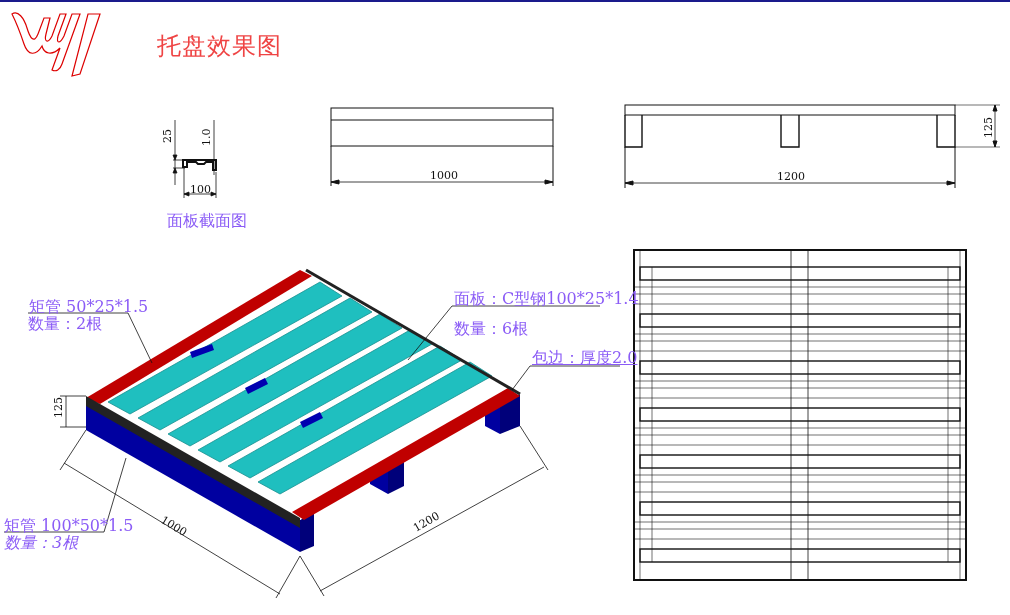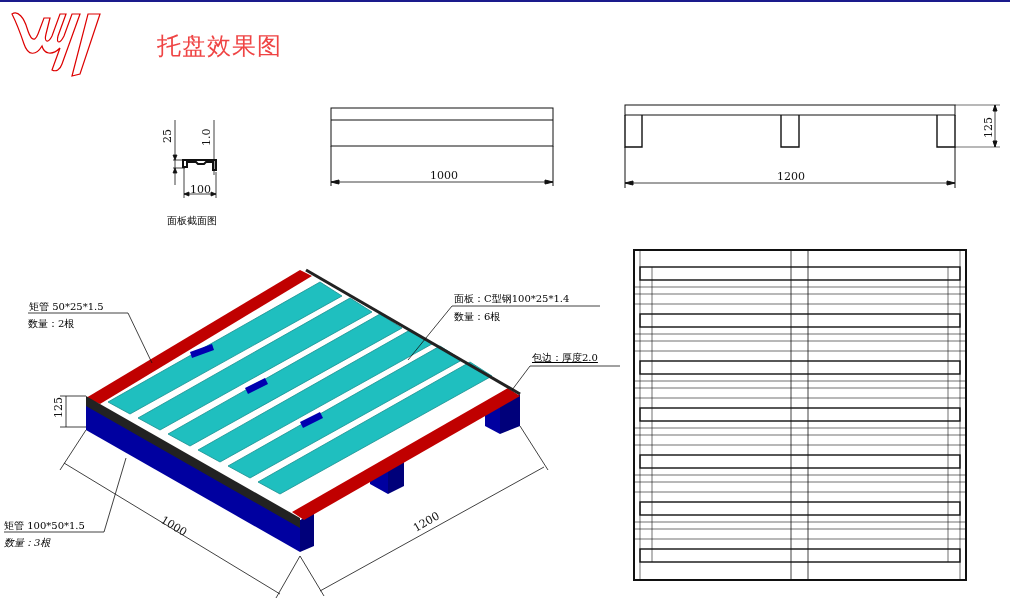--- a/index.html
+++ b/index.html
@@ -1,19 +1,19 @@
 <!DOCTYPE html>
 <html><head>
 <meta charset="utf-8">
 <style>
   html,body{margin:0;padding:0;background:#fff;}
   body{width:1010px;height:615px;position:relative;overflow:hidden;font-family:"DejaVu Serif","Liberation Serif",serif;}
   .topline{position:absolute;left:0;top:0;width:1010px;height:2px;background:#1a1a8c;}
   .title{position:absolute;left:157px;top:30px;font-size:24px;color:#ef4444;letter-spacing:1px;}
-  .lbl{position:absolute;font-size:10px;color:#000000;white-space:nowrap;line-height:17px;}
+  .lbl{position:absolute;font-size:16px;color:#8b5cf6;white-space:nowrap;line-height:17px;}
   svg{position:absolute;left:0;top:0;}
   svg text{font-family:"DejaVu Serif","Liberation Serif",serif;font-size:11px;fill:#111;}
 </style>
 </head>
 <body>
 
 <div class="topline"></div>
 
 <svg width="1010" height="615" viewBox="0 0 1010 615">
 
@@ -158,18 +158,18 @@
   </g>
 </svg>
 
 <div class="title">托盘效果图</div>
 <div class="lbl" style="left:167px;top:212px;">面板截面图</div>
 
 <div class="lbl" style="left:12px;top:298px;margin-left:17px;">矩管 50*25*1.5</div>
 <div class="lbl" style="left:28px;top:315px;">数量：2根</div>
 
 <div class="lbl" style="left:454px;top:290px;">面板：C型钢100*25*1.4</div>
-<div class="lbl" style="left:454px;top:308px;">数量：6根</div>
+<div class="lbl" style="left:454px;top:320px;">数量：6根</div>
 
 <div class="lbl" style="left:532px;top:349px;text-decoration:underline;">包边：厚度2.0</div>
 
 <div class="lbl" style="left:4px;top:517px;">矩管 100*50*1.5</div>
 <div class="lbl" style="left:4px;top:534px;font-style:italic;">数量：3根</div>
 
 </body></html>

